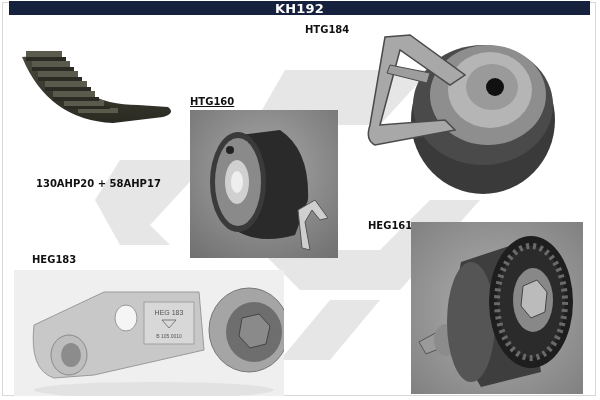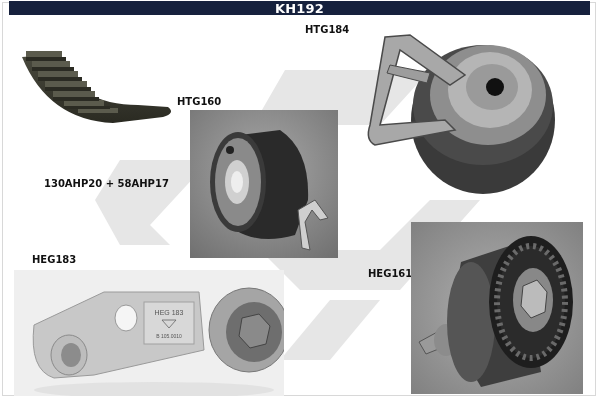--- a/index.html
+++ b/index.html
@@ -67,23 +67,23 @@
     <g fill="#2b2b23">
       <rect x="8" y="12" width="40" height="4"></rect>
       <rect x="14" y="22" width="42" height="4"></rect>
       <rect x="20" y="32" width="44" height="4"></rect>
       <rect x="27" y="42" width="46" height="4"></rect>
       <rect x="35" y="52" width="46" height="4"></rect>
       <rect x="46" y="61" width="46" height="3"></rect>
     </g>
   </svg>
 </div>
-<div class="label" style="left:44px;top:178px;">130AHP20 + 58AHP17</div>
+<div class="label" style="left:36px;top:178px;">130AHP20 + 58AHP17</div>
 
-<div class="label" style="left:177px;top:96px;">HTG160</div>
+<div class="label" style="left:190px;top:96px;text-decoration:underline;">HTG160</div>
 <div class="photo" style="left:190px;top:110px;width:148px;height:148px;background:#8e8e8e;">
   <svg width="148" height="148" viewBox="0 0 148 148">
     <defs>
       <radialGradient id="bg160" cx="0.5" cy="0.4" r="0.8">
         <stop offset="0" stop-color="#a8a8a8"></stop>
           <stop offset="1" stop-color="#6e6e6e"></stop>
       </radialGradient>
     </defs>
     <rect width="148" height="148" fill="url(#bg160)"></rect>
     <path d="M50,25 L90,20 Q120,40 118,90 L105,125 Q70,135 45,120 Z" fill="#2a2a2a"></path>
@@ -122,21 +122,21 @@
     <rect x="130" y="32" width="50" height="42" fill="#d8d8d8" stroke="#a0a0a0"></rect>
     <text x="155" y="45" font-size="7" text-anchor="middle" fill="#555" font-family="Liberation Sans, sans-serif">HEG 183</text>
     <polygon points="148,50 162,50 155,58" fill="none" stroke="#666" stroke-width="0.8"></polygon>
     <text x="155" y="68" font-size="5" text-anchor="middle" fill="#555" font-family="Liberation Sans, sans-serif">B 105.0010</text>
     <ellipse cx="235" cy="60" rx="40" ry="42" fill="#a5a5a5" stroke="#777"></ellipse>
     <ellipse cx="240" cy="62" rx="28" ry="30" fill="#6e6e6e"></ellipse>
     <polygon points="228,48 245,44 256,56 252,74 236,78 225,66" fill="#8a8a8a" stroke="#444"></polygon>
   </svg>
 </div>
 
-<div class="label" style="left:368px;top:220px;margin-top:48px;">HEG161</div>
+<div class="label" style="left:368px;top:220px;">HEG161</div>
 <div class="photo" style="left:411px;top:222px;width:172px;height:172px;background:#9a9a9a;">
   <svg width="172" height="172" viewBox="0 0 172 172">
     <defs>
       <radialGradient id="bg161" cx="0.5" cy="0.5" r="0.8">
         <stop offset="0" stop-color="#b0b0b0"></stop>
           <stop offset="1" stop-color="#7a7a7a"></stop>
       </radialGradient>
     </defs>
     <rect width="172" height="172" fill="url(#bg161)"></rect>
     <path d="M8,120 L30,108 L40,122 L15,132 Z" fill="#9a9a9a" stroke="#555"></path>

